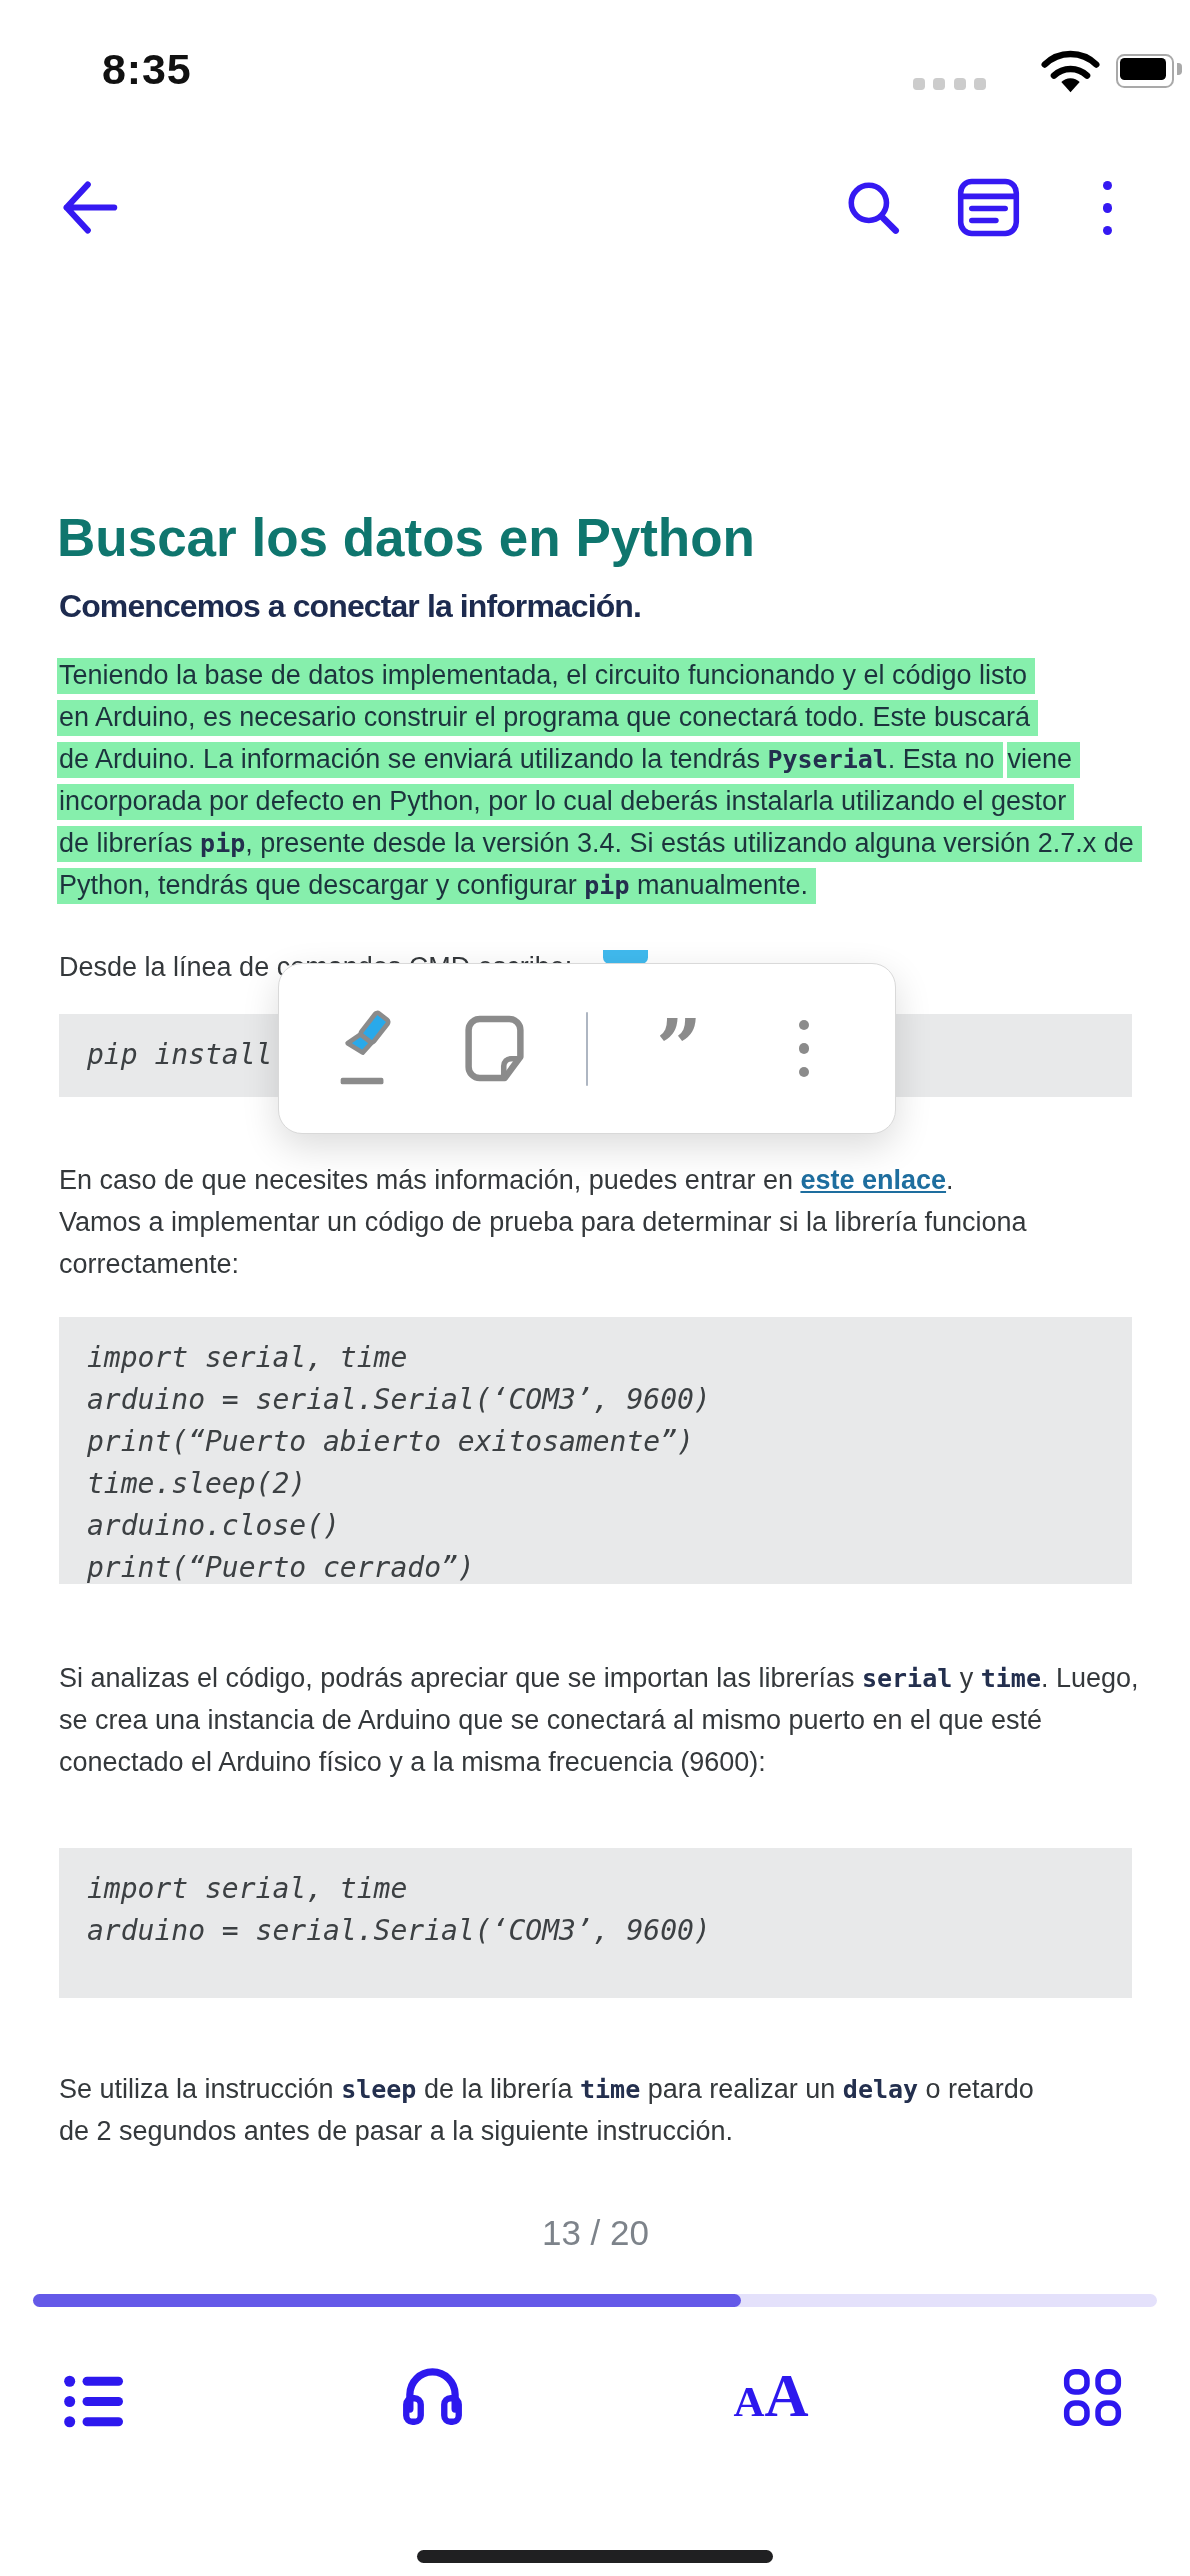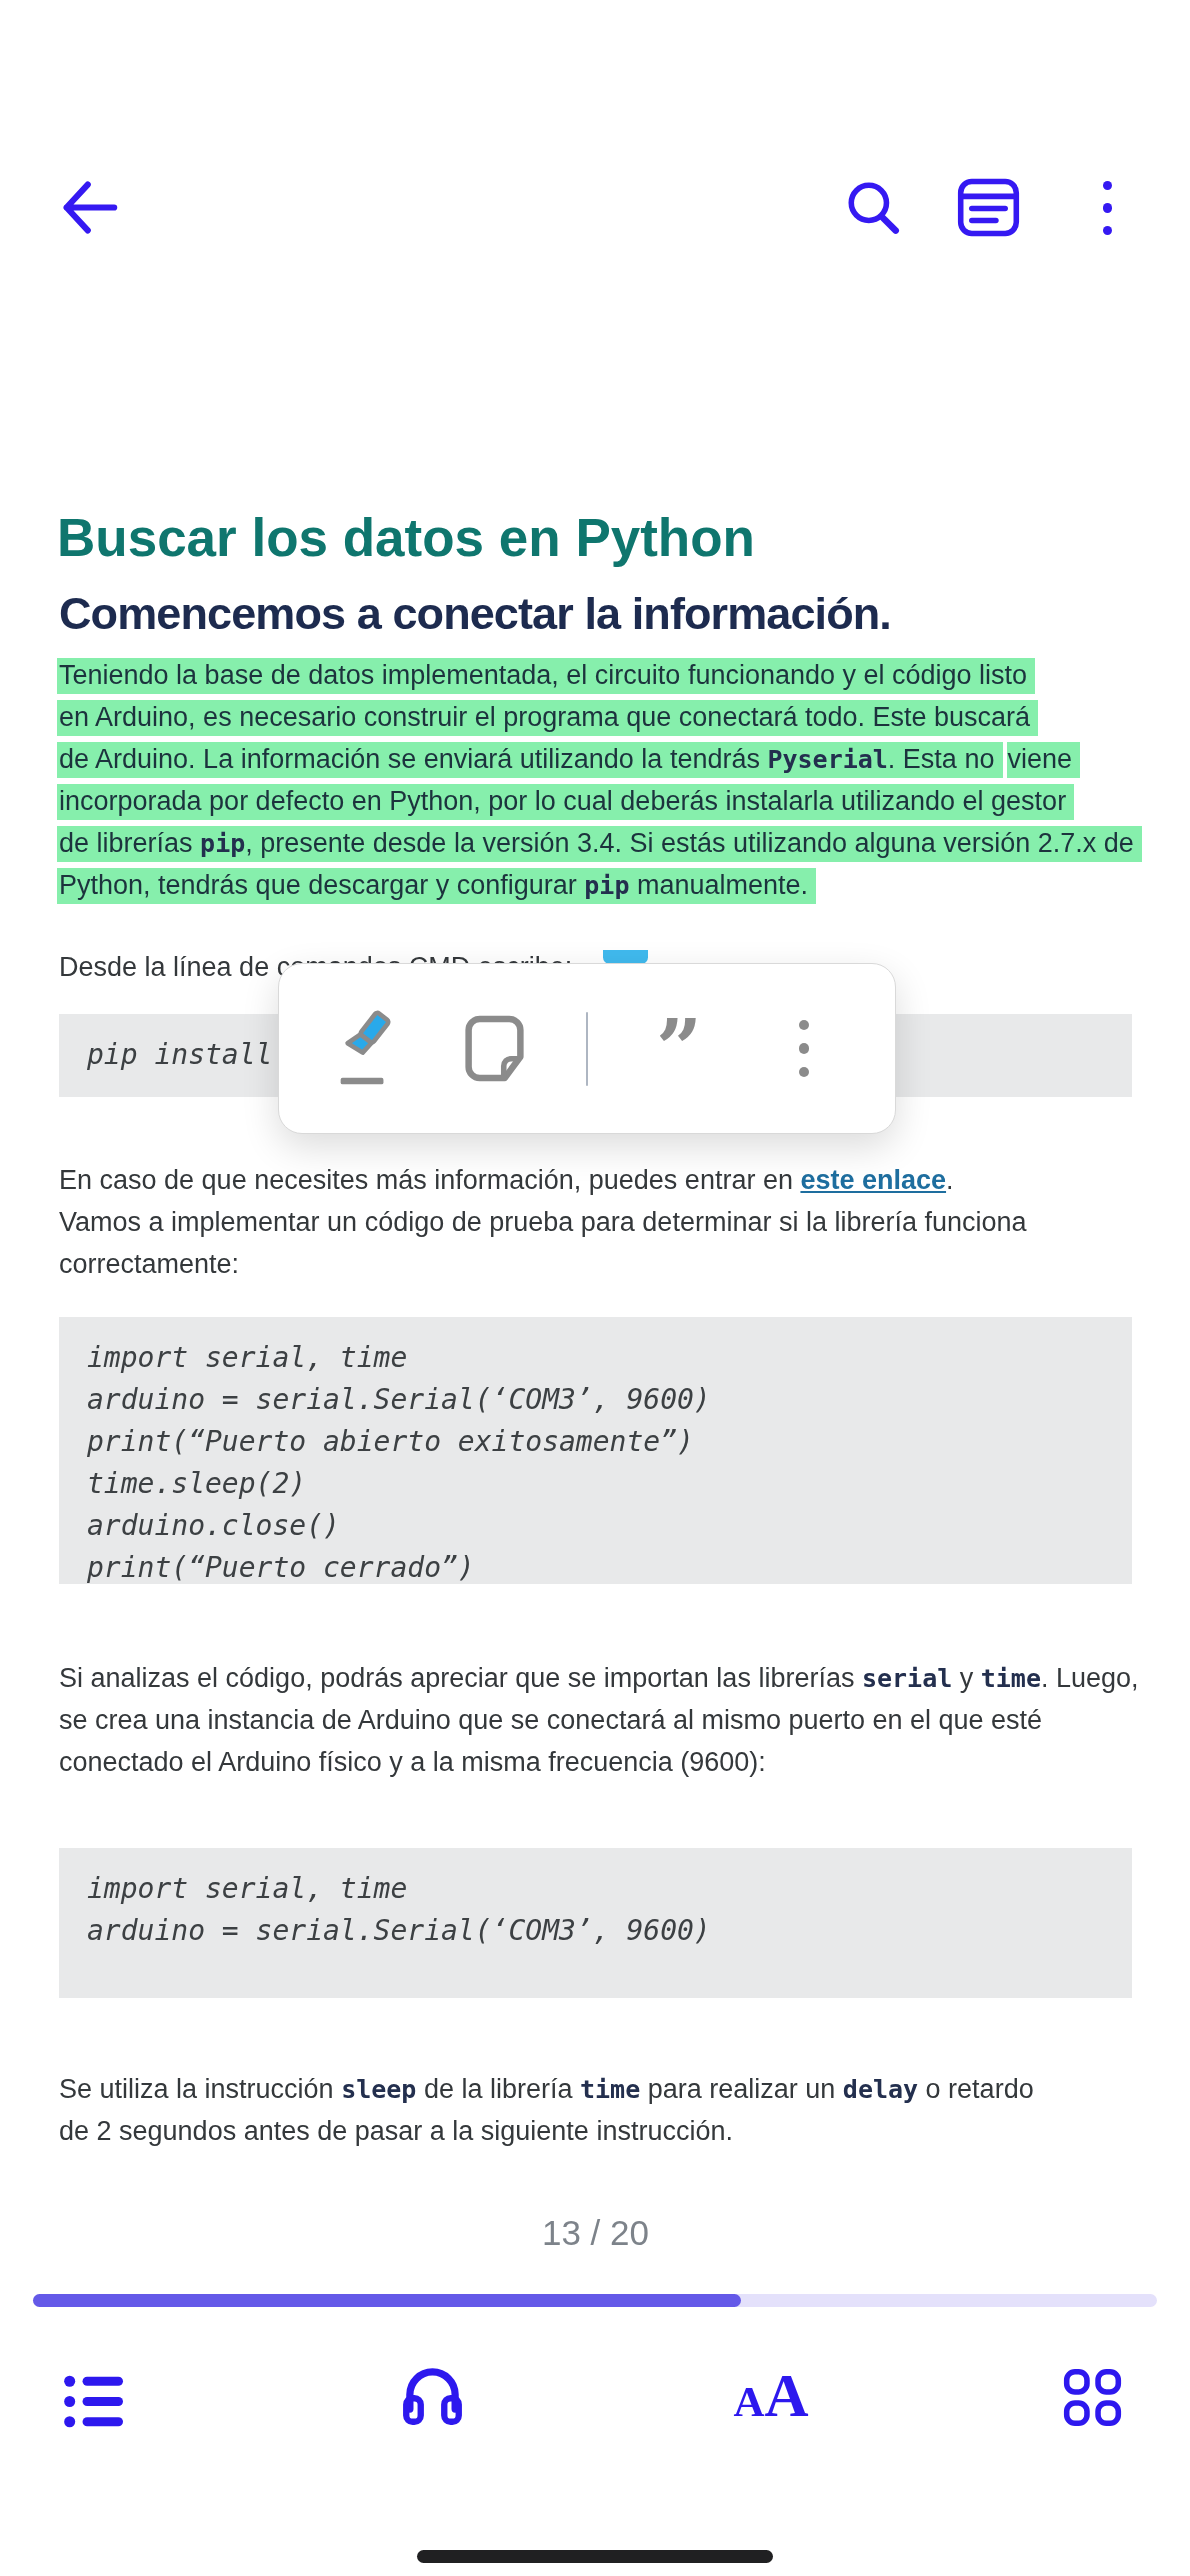--- a/index.html
+++ b/index.html
@@ -17,21 +17,21 @@
   .bat-fill{position:absolute;left:3.7px;top:3.7px;width:46px;height:22px;background:#000;border-radius:4.6px;}
   .bat-nub{position:absolute;left:61px;top:9.3px;width:4.6px;height:12px;background:#a9a9a9;border-radius:0 3.7px 3.7px 0;}
 
   
   .toolbar{position:absolute;top:167px;left:0;right:0;height:93px;}
   .icon-btn{position:absolute;width:67px;height:67px;display:flex;align-items:center;justify-content:center;}
 
   
   .title{position:absolute;left:57px;top:495px;font-size:53px;line-height:85px;font-weight:bold;
          letter-spacing:0px;color:#0f766e;white-space:nowrap;}
-  .subtitle{position:absolute;left:59px;top:588px;font-size:45px;font-weight:bold;letter-spacing:-0.9px;
+  .subtitle{position:absolute;left:59px;top:588px;font-size:32px;font-weight:bold;letter-spacing:-0.9px;
             color:#1d2b4f;white-space:nowrap;}
   .para{position:absolute;left:59px;right:37px;}
   .pline{height:42px;line-height:42px;font-size:27px;color:#34383b;white-space:nowrap;}
   .hl{background:#86efac;color:#1c333d;padding:1.9px 8.3px 3.7px 1.9px;margin-left:-1.9px;}
   .mono{font-family:"DejaVu Sans Mono", monospace;font-weight:bold;color:#232f4e;font-size:25px;}
   .link{color:#1e6e9f;font-weight:bold;text-decoration:underline;}
   .caret{display:inline-block;width:3.7px;height:37px;background:#ffffff;vertical-align:middle;margin:0 0.9px;}
 
   .codeblock{position:absolute;left:59px;right:59px;background:#e8e9ea;}
   .codepad{padding:20.4px 28px;font-style:italic;}
@@ -63,20 +63,41 @@
   .fontsize-icon .a1{font-size:43px;}
   .fontsize-icon .a2{font-size:61px;}
 
   .home-indicator{position:absolute;left:417px;top:2550px;width:356px;height:13px;background:#202022;border-radius:7.4px;}
 </style>
 </head>
 <body>
 
 <div class="phone">
 
+  <div class="statusbar">
+    <div class="time">8:35</div>
+    <div class="celldots">
+        <i></i>
+        <i></i>
+        <i></i>
+        <i></i>
+      </div>
+    <div class="wifi">
+      <svg width="63" height="46" viewBox="0 0 68 50">
+        <path d="M6 18 A 40 40 0 0 1 62 18" fill="none" stroke="#000" stroke-width="7" stroke-linecap="round"></path>
+        <path d="M16 30 A 26 26 0 0 1 52 30" fill="none" stroke="#000" stroke-width="7" stroke-linecap="round"></path>
+        <path d="M34 48 L24 37 A 14 14 0 0 1 44 37 Z" fill="#000"></path>
+      </svg>
+    </div>
+    <div class="battery">
+      <div class="bat-body"></div>
+        <div class="bat-fill"></div>
+        <div class="bat-nub"></div>
+    </div>
+  </div>
 
   <div class="toolbar">
     <div class="icon-btn" style="left:56px;top:7.4px;">
       <svg width="70" height="67" viewBox="0 0 76 72">
         <path d="M36 10 L12 36 L36 62 M12 36 H66" fill="none" stroke="#3519f2" stroke-width="7" stroke-linecap="round" stroke-linejoin="round"></path>
       </svg>
     </div>
     <div class="icon-btn" style="left:840px;top:7.4px;">
       <svg width="63" height="63" viewBox="0 0 68 68">
         <circle cx="29" cy="29" r="19" fill="none" stroke="#3519f2" stroke-width="6"></circle>

